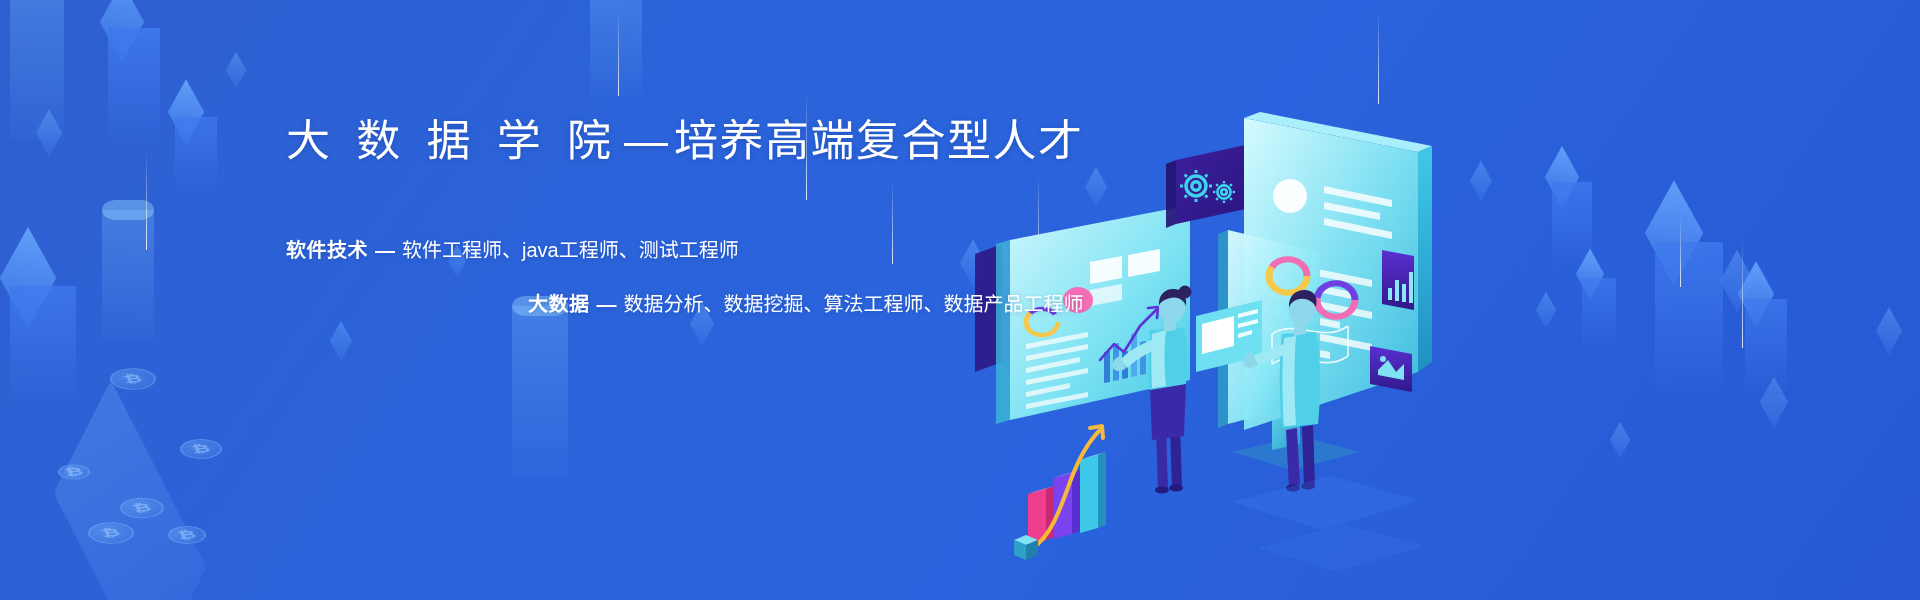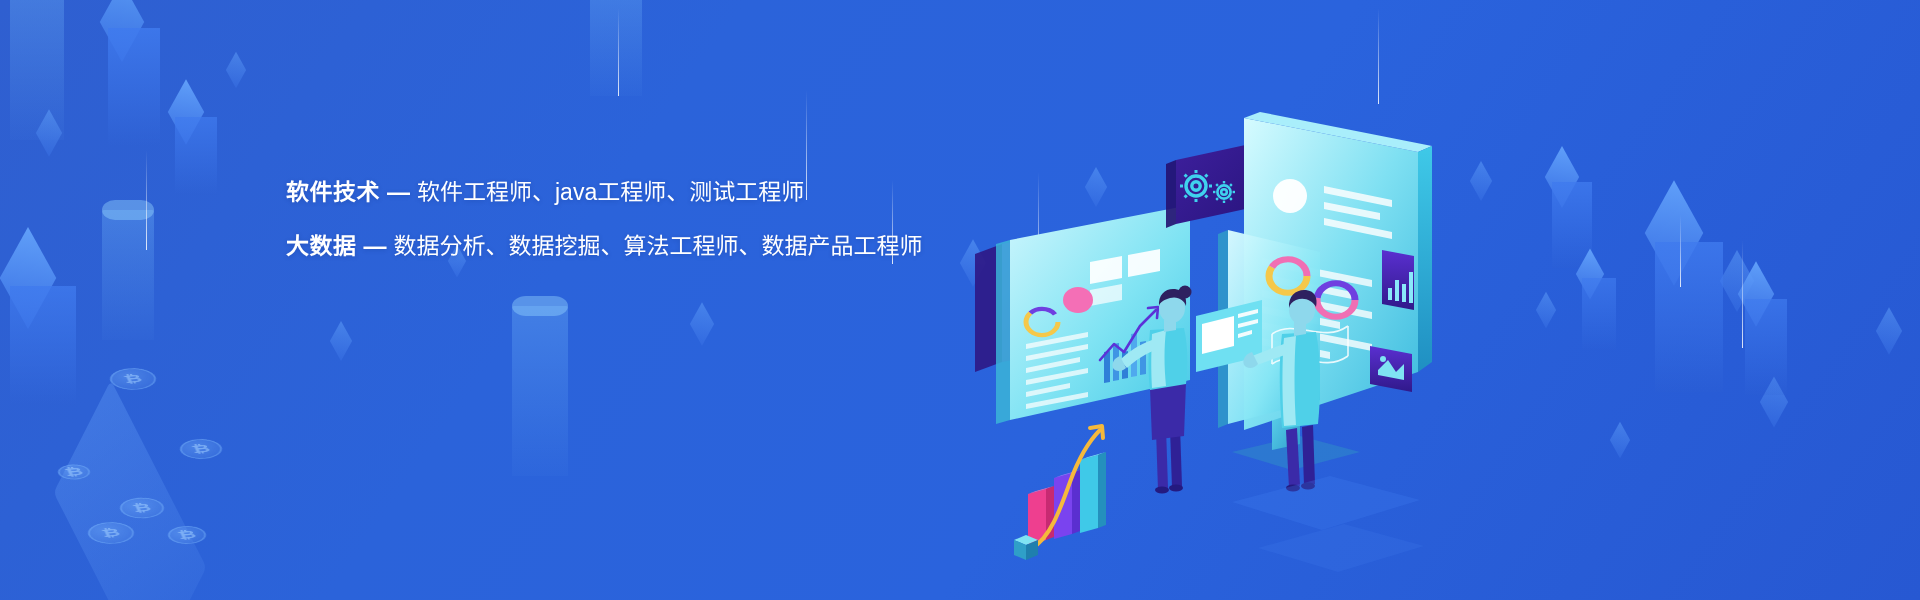--- a/index.html
+++ b/index.html
@@ -96,21 +96,21 @@
   }
   .headline .dash {
     letter-spacing: 0;
     padding: 0 6px;
   }
   .headline .tail {
     letter-spacing: 1.5px;
   }
   .sub {
     color: #ffffff;
-    font-size: 23px;
+    font-size: 20px;
     line-height: 24px;
     white-space: nowrap;
     text-shadow: 0 1px 4px rgba(10,40,110,.25);
   }
   .sub-1 { margin-top: 68px; }
   .sub-2 { margin-top: 30px; text-align: right; }
   .sub .lead {
     font-weight: bold;
     letter-spacing: .5px;
   }
@@ -192,20 +192,23 @@
     <div class="coin" style="left:110px; top:356px; width:46px; height:46px;">₿</div>
     <div class="coin" style="left:58px;  top:456px; width:32px; height:32px;">₿</div>
     <div class="coin" style="left:180px; top:428px; width:42px; height:42px;">₿</div>
     <div class="coin" style="left:120px; top:486px; width:44px; height:44px;">₿</div>
     <div class="coin" style="left:88px;  top:510px; width:46px; height:46px;">₿</div>
     <div class="coin" style="left:168px; top:516px; width:38px; height:38px;">₿</div>
   </div>
 
   <div class="copy">
 
+    <div class="headline">
+      <span>大 数 据 学 院</span><span class="dash">—</span><span class="tail">培养高端复合型人才</span>
+    </div>
 
     <div class="sub sub-1">
       <span class="lead">软件技术</span><span class="dash">—</span><span class="rest">软件工程师、java工程师、测试工程师</span>
     </div>
 
     <div class="sub sub-2">
       <span class="lead">大数据</span><span class="dash">—</span><span class="rest">数据分析、数据挖掘、算法工程师、数据产品工程师</span>
     </div>
   </div>
 

